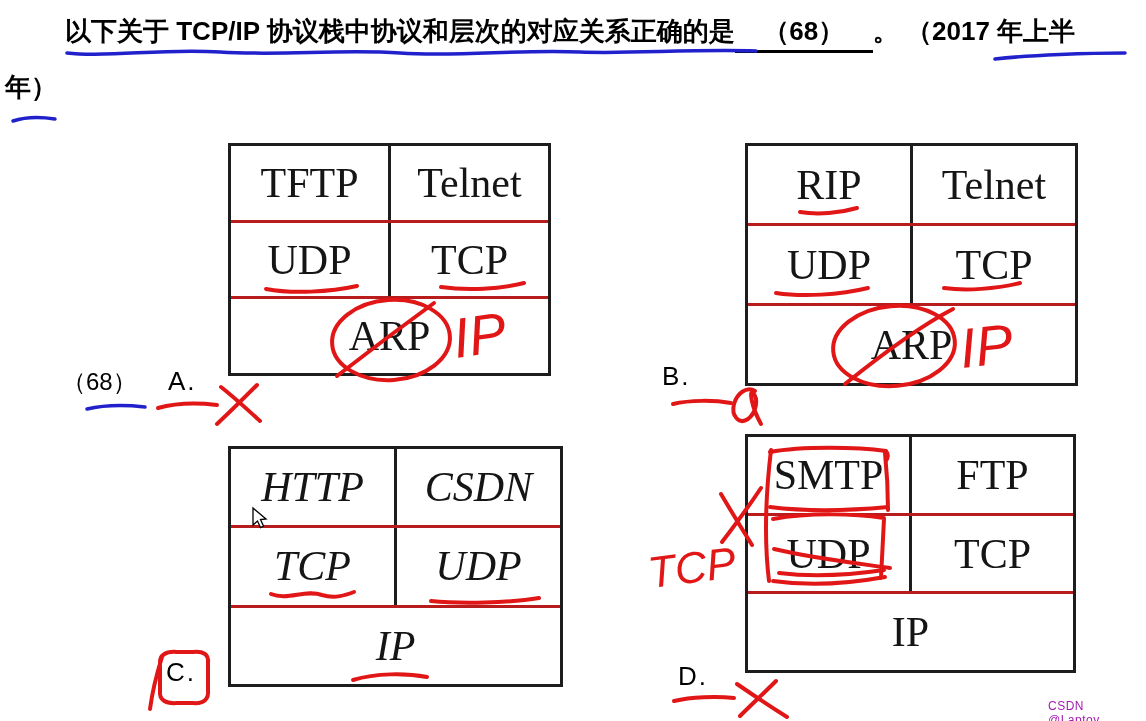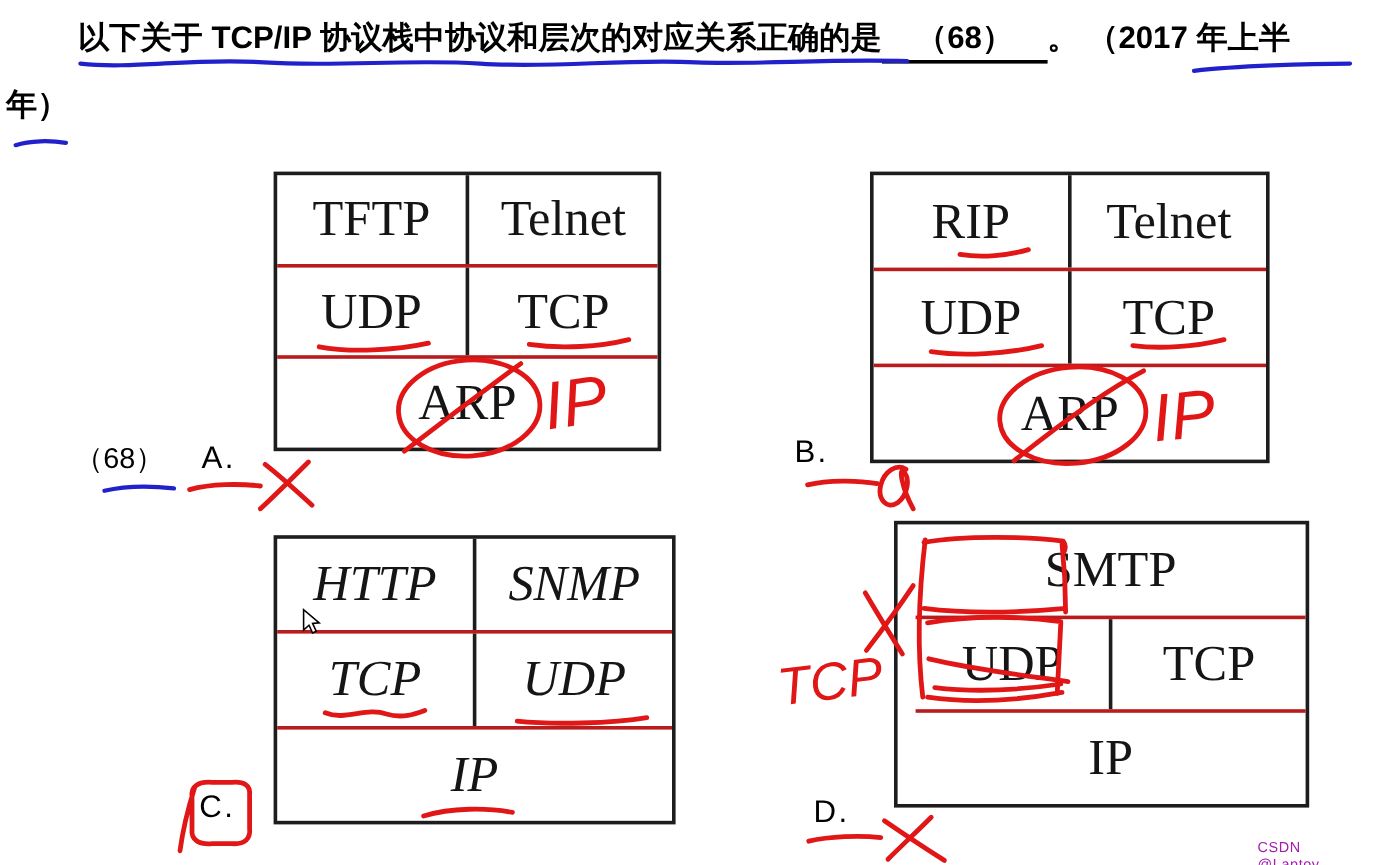--- a/index.html
+++ b/index.html
@@ -11,23 +11,23 @@
   .blank{display:inline-block;width:138px;text-align:center;border-bottom:3px solid #000;
          padding-bottom:1px;}
   .ptable{position:absolute;display:flex;flex-direction:column;border:3px solid #1d1d1d;background:#fff;justify-content:space-between;}
   .prow{flex:1;display:flex;border-top:3px solid #b91c1c;}
   .prow.first{border-top:none;}
   .pcell{flex:1;display:flex;align-items:center;justify-content:center;
          border-left:3px solid #1d1d1d;font-family:"Liberation Serif",serif;
          font-size:42px;font-weight:500;color:#151515;}
   .pcell.first{border-left:none;}
   #tableA{left:228px;top:143px;width:317px;height:227px;}
-  #tableB{left:725px;top:143px;width:327px;height:237px;}
+  #tableB{left:745px;top:143px;width:327px;height:237px;}
   #tableC{left:228px;top:446px;width:329px;height:235px;font-style:italic;}
-  #tableD{left:745px;top:434px;width:325px;height:233px;padding-left:15px;}
+  #tableD{left:745px;top:434px;width:325px;height:233px;}
   .optlabel{position:absolute;font-size:26px;color:#000;letter-spacing:2px;font-weight:500;}
   #optnum{left:62px;top:366px;font-size:24px;letter-spacing:0;}
   #labelA{left:168px;top:366px;}
   #labelB{left:662px;top:361px;}
   #labelC{left:166px;top:657px;}
   #labelD{left:678px;top:661px;}
   #watermark{position:absolute;left:1048px;top:699px;font-size:12px;color:#a21caf;letter-spacing:.5px;}
   #overlay{position:absolute;left:0;top:0;z-index:10;pointer-events:none;}
   .red{stroke:#e11616;stroke-width:4;fill:none;stroke-linecap:round;}
   .blue{stroke:#2121cc;stroke-width:3.5;fill:none;stroke-linecap:round;}
@@ -67,34 +67,35 @@
       <div class="pcell">TCP</div>
     </div>
     <div class="prow">
       <div class="pcell first">ARP</div>
     </div>
   </div>
 
   <div id="tableC" class="ptable">
     <div class="prow first">
       <div class="pcell first">HTTP</div>
-      <div class="pcell">SNMP</div>
+      <div class="pcell">CSDN</div>
     </div>
     <div class="prow">
       <div class="pcell first">TCP</div>
       <div class="pcell">UDP</div>
     </div>
     <div class="prow">
       <div class="pcell first">IP</div>
     </div>
   </div>
 
   <div id="tableD" class="ptable">
     <div class="prow first">
       <div class="pcell first">SMTP</div>
+      <div class="pcell">FTP</div>
     </div>
     <div class="prow">
       <div class="pcell first">UDP</div>
       <div class="pcell">TCP</div>
     </div>
     <div class="prow">
       <div class="pcell first">IP</div>
     </div>
   </div>
 

